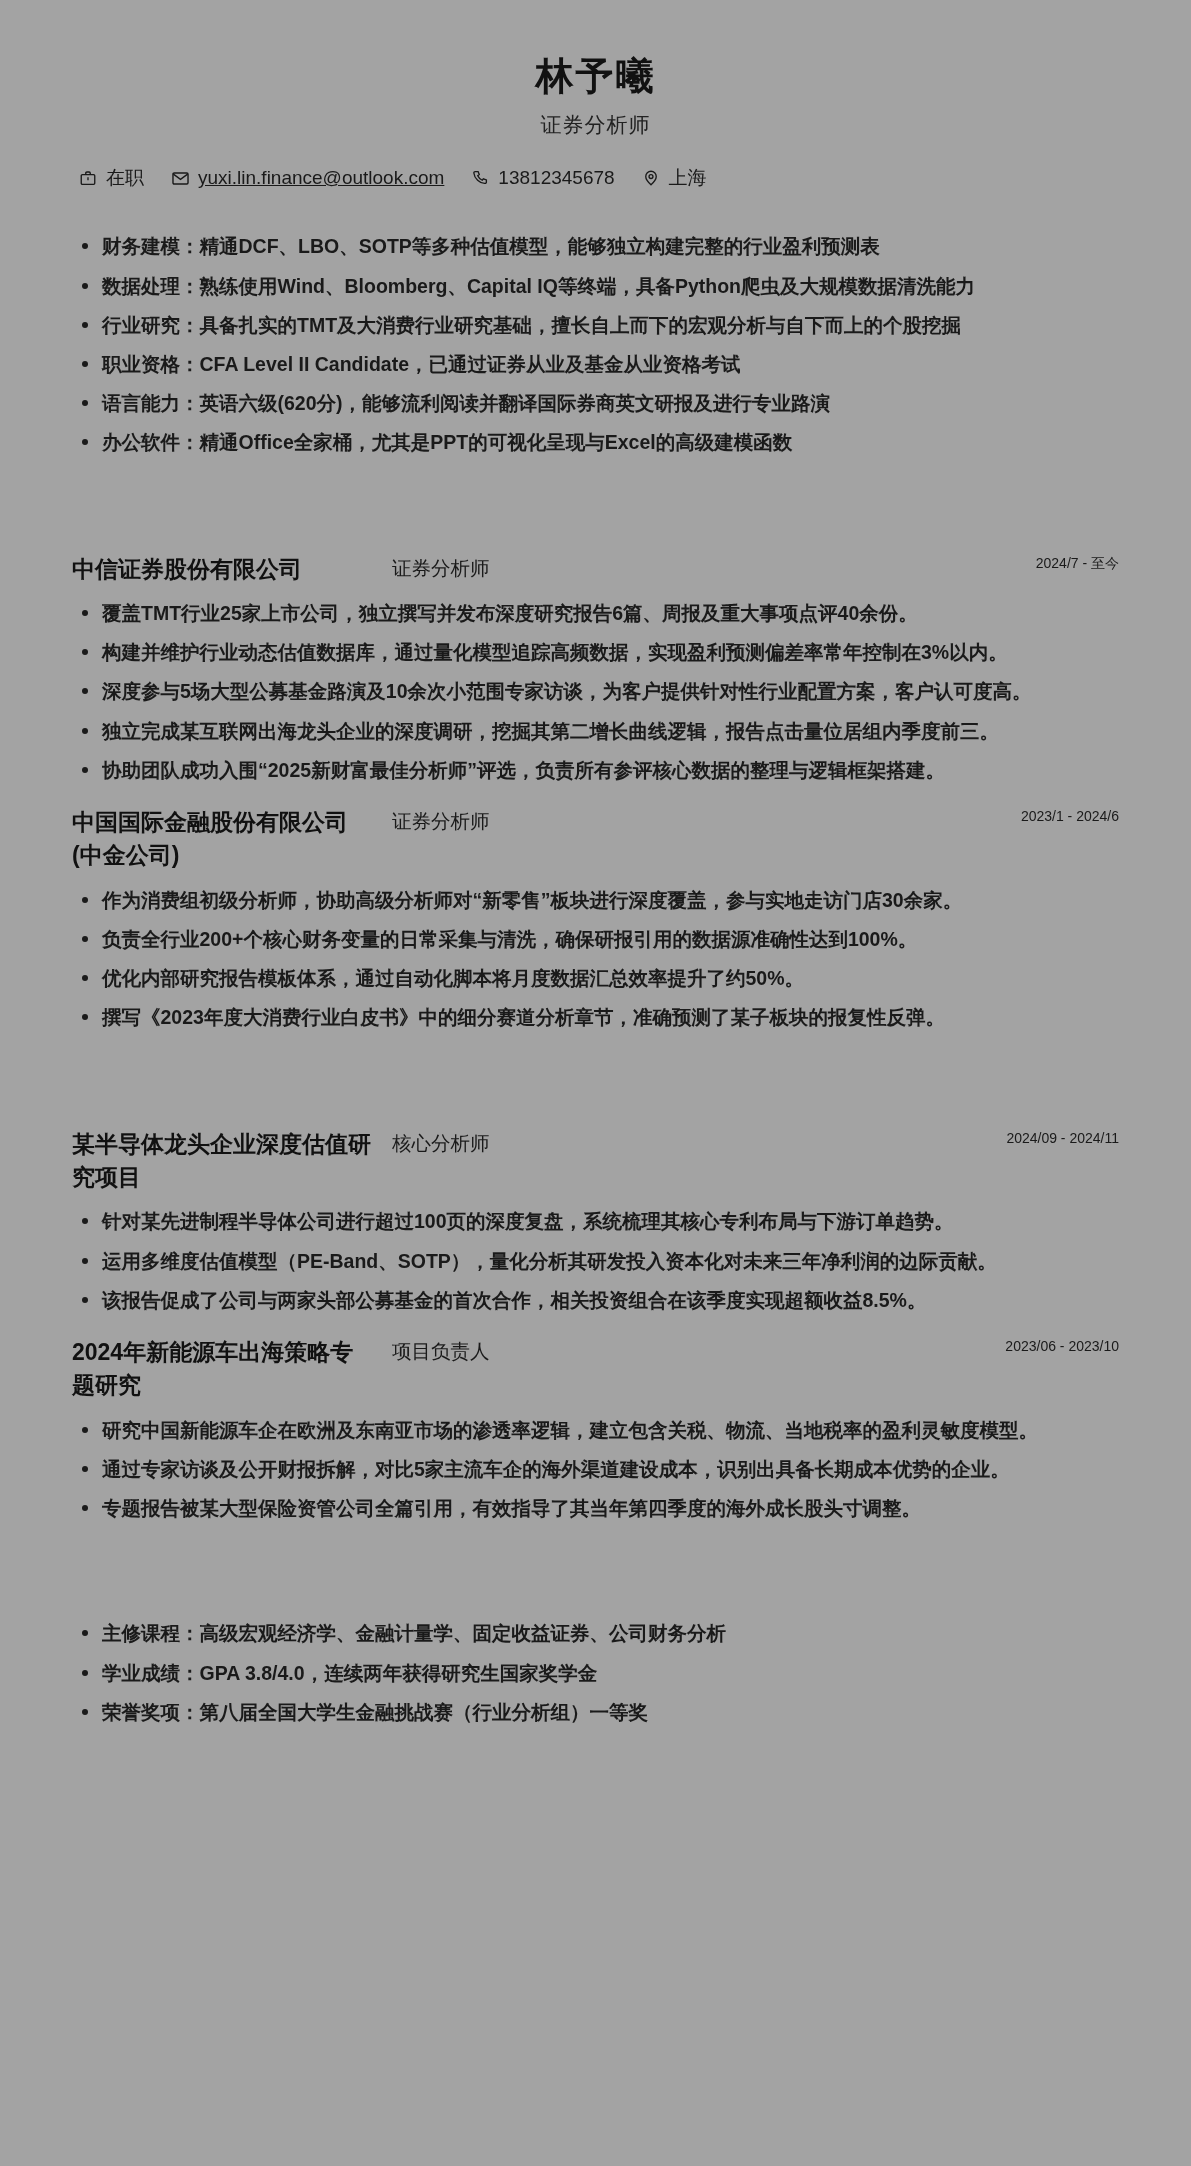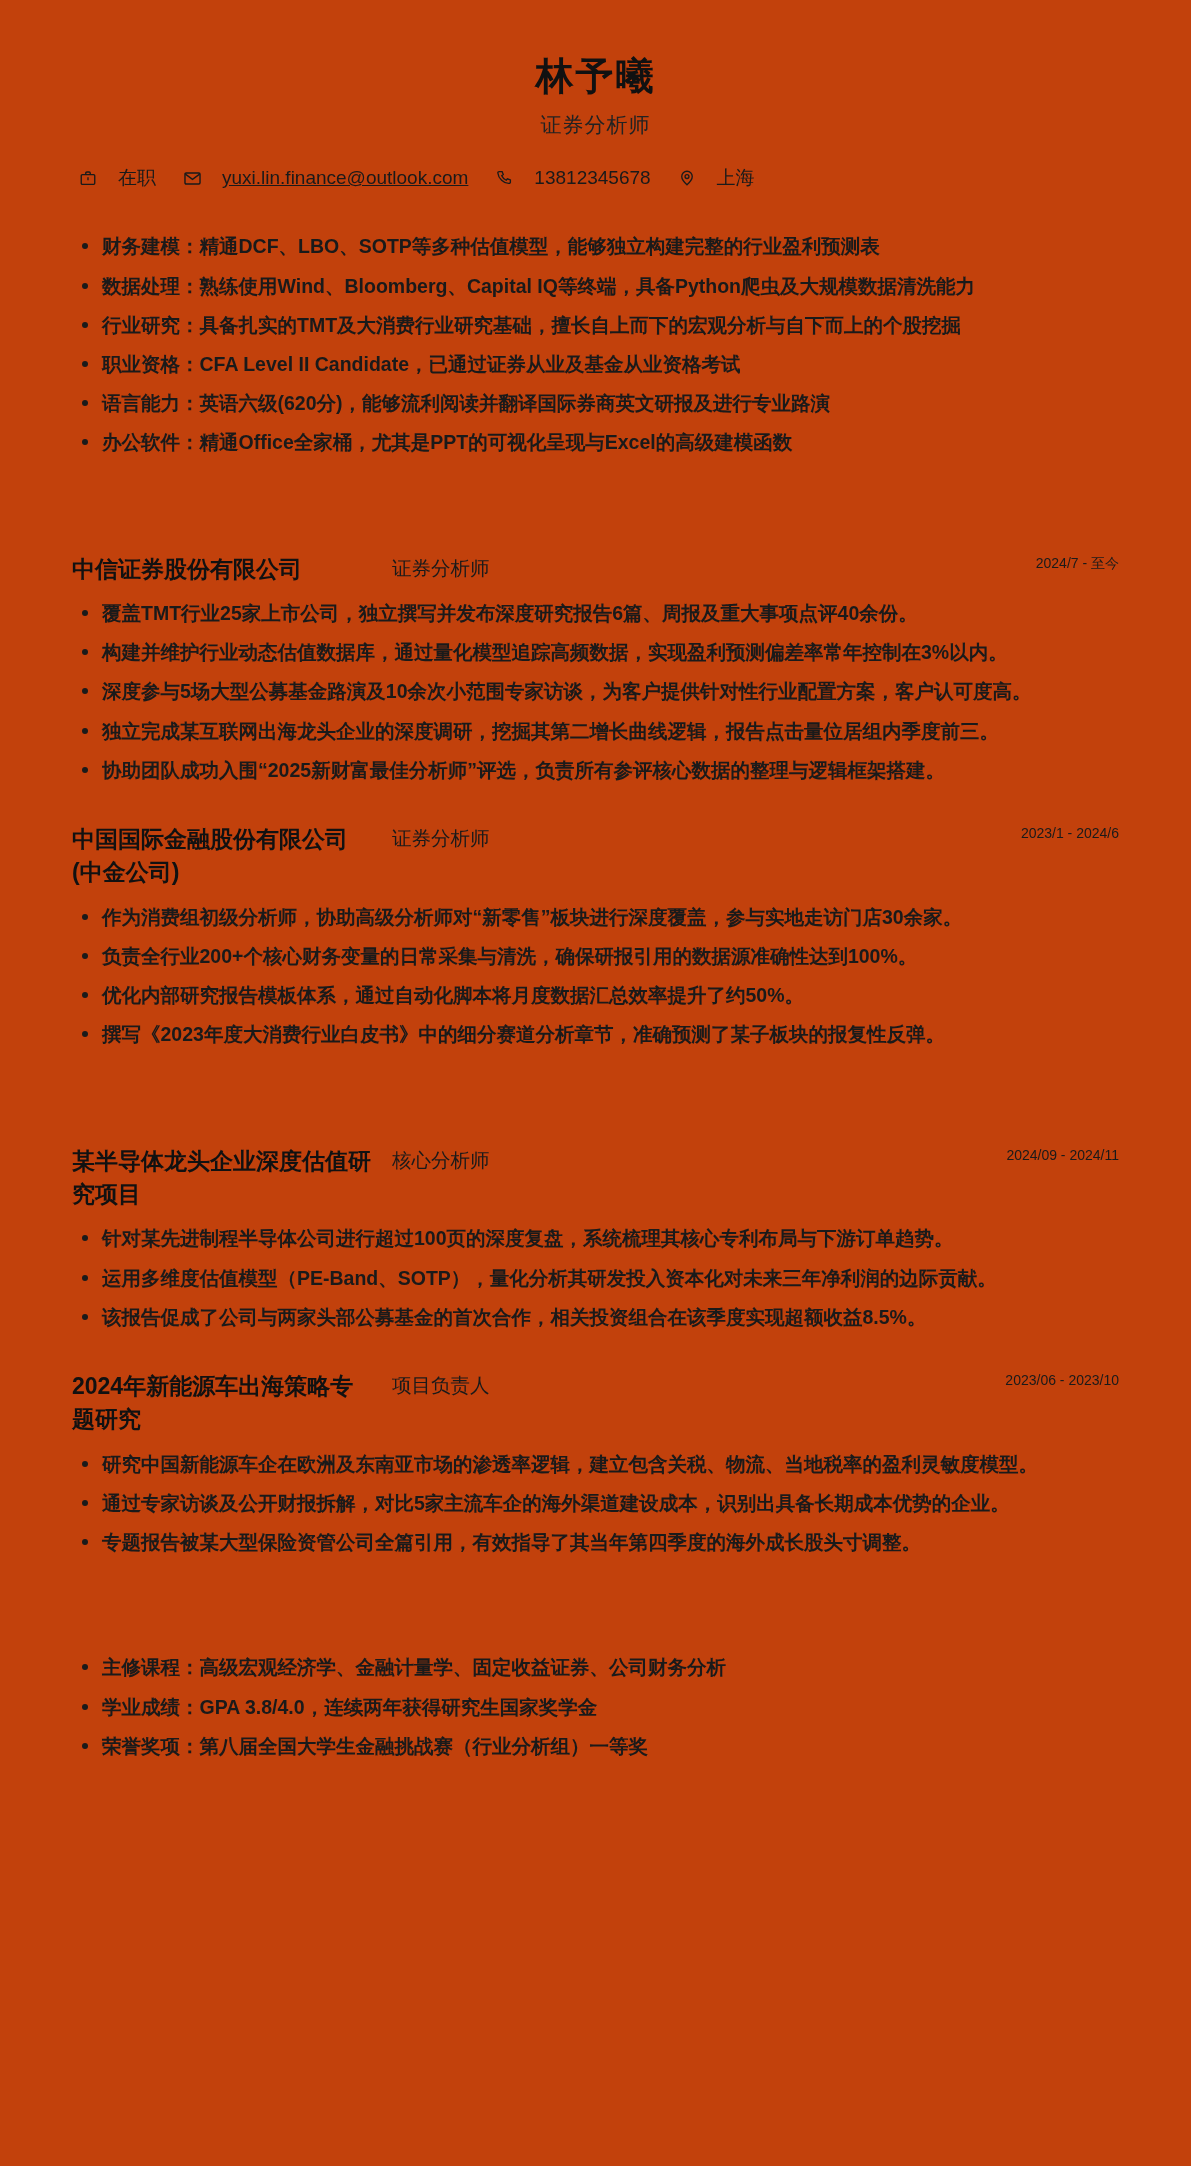--- a/index.html
+++ b/index.html
@@ -10,21 +10,21 @@
   body {
     font-family: "Liberation Sans", "DejaVu Sans", sans-serif;
     color: #1a1a1a;
     width: 1191px;
   }
   .page {
     width: 1191px;
     min-height: 2166px;
     box-sizing: border-box;
     padding: 40px 72px 40px 72px;
-    background: #c2410c;
+    background: #a3a3a3;
   }
 
   
   .header {
     text-align: center;
     padding-top: 12px;
   }
   .name {
     font-size: 38px;
     font-weight: bold;
@@ -45,21 +45,21 @@
     align-items: center;
     gap: 26px;
     font-size: 19px;
     color: #1a1a1a;
     padding-left: 6px;
     flex-wrap: wrap;
   }
   .contact-item {
     display: flex;
     align-items: center;
-    gap: 20px;
+    gap: 8px;
     white-space: nowrap;
   }
   .contact-item .ico {
     display: inline-flex;
     align-items: center;
     justify-content: center;
     width: 20px;
     height: 20px;
     color: #1a1a1a;
   }
@@ -99,21 +99,21 @@
     height: 6px;
     border-radius: 50%;
     background: #1a1a1a;
   }
 
   
   .entry {
     margin-top: 6px;
   }
   .entry + .entry {
-    margin-top: 38px;
+    margin-top: 21px;
   }
   .entry-head {
     display: flex;
     align-items: flex-start;
     justify-content: space-between;
     gap: 12px;
     margin-bottom: 12px;
   }
   .entry-org {
     font-size: 23px;

